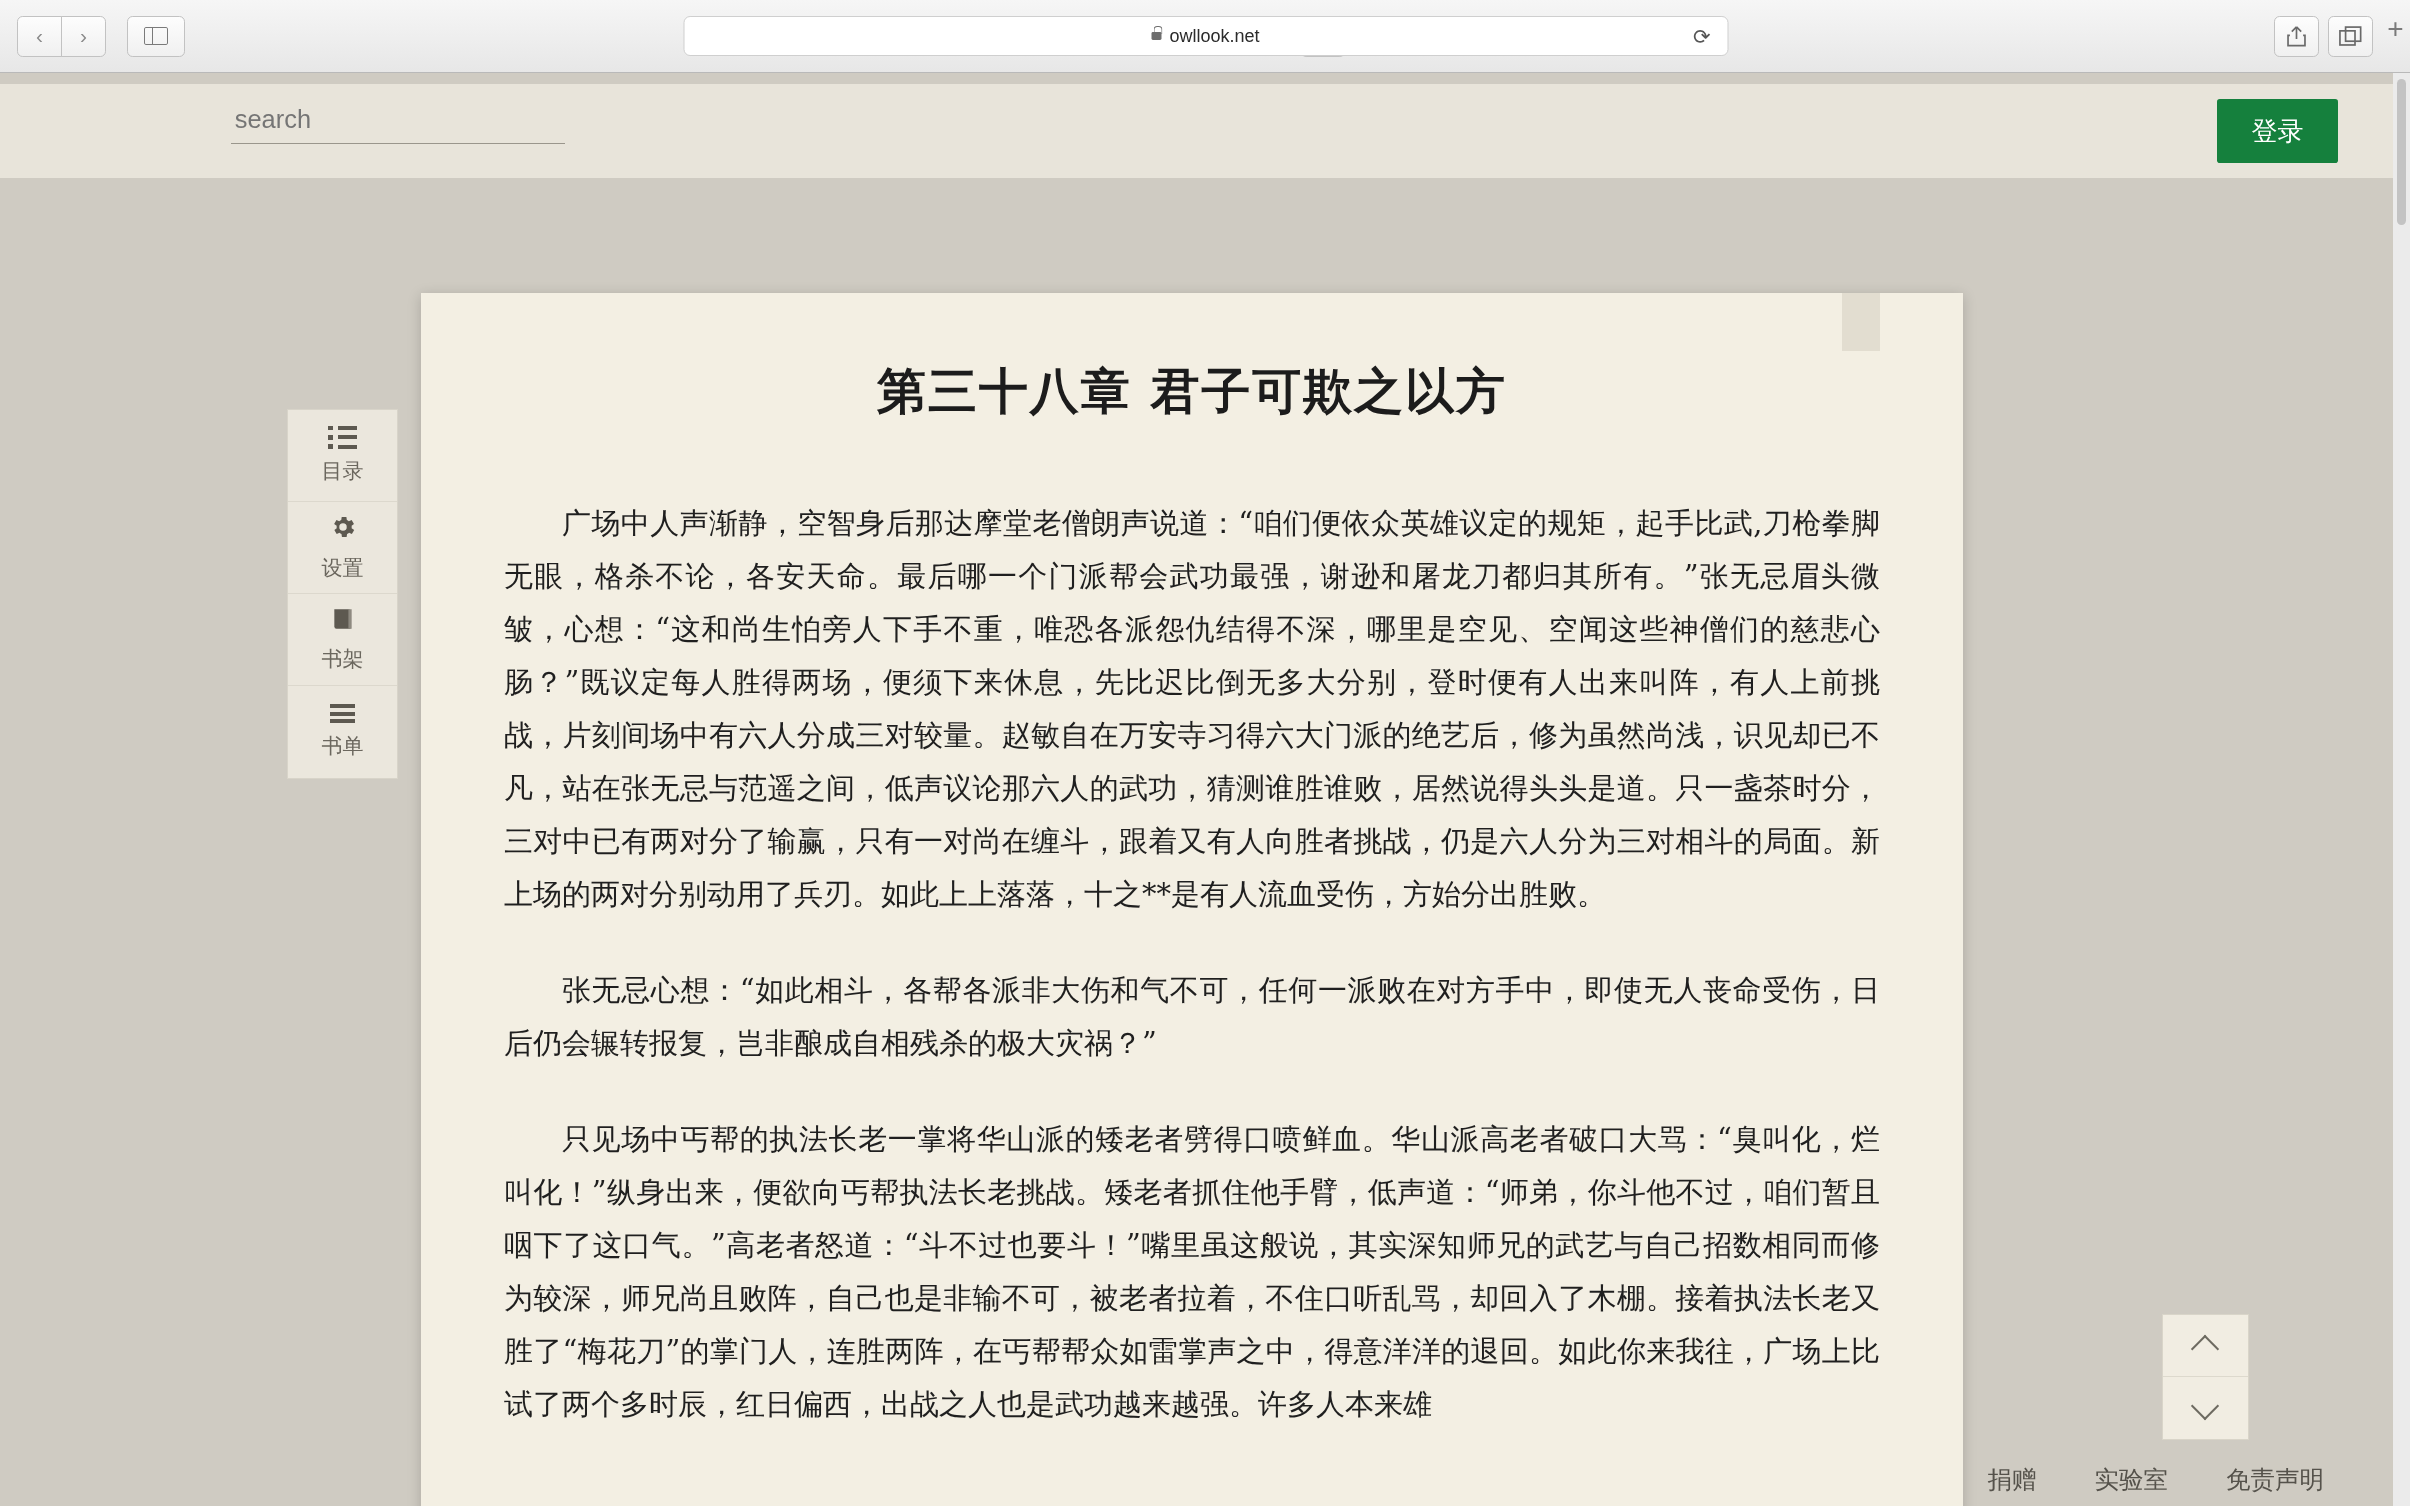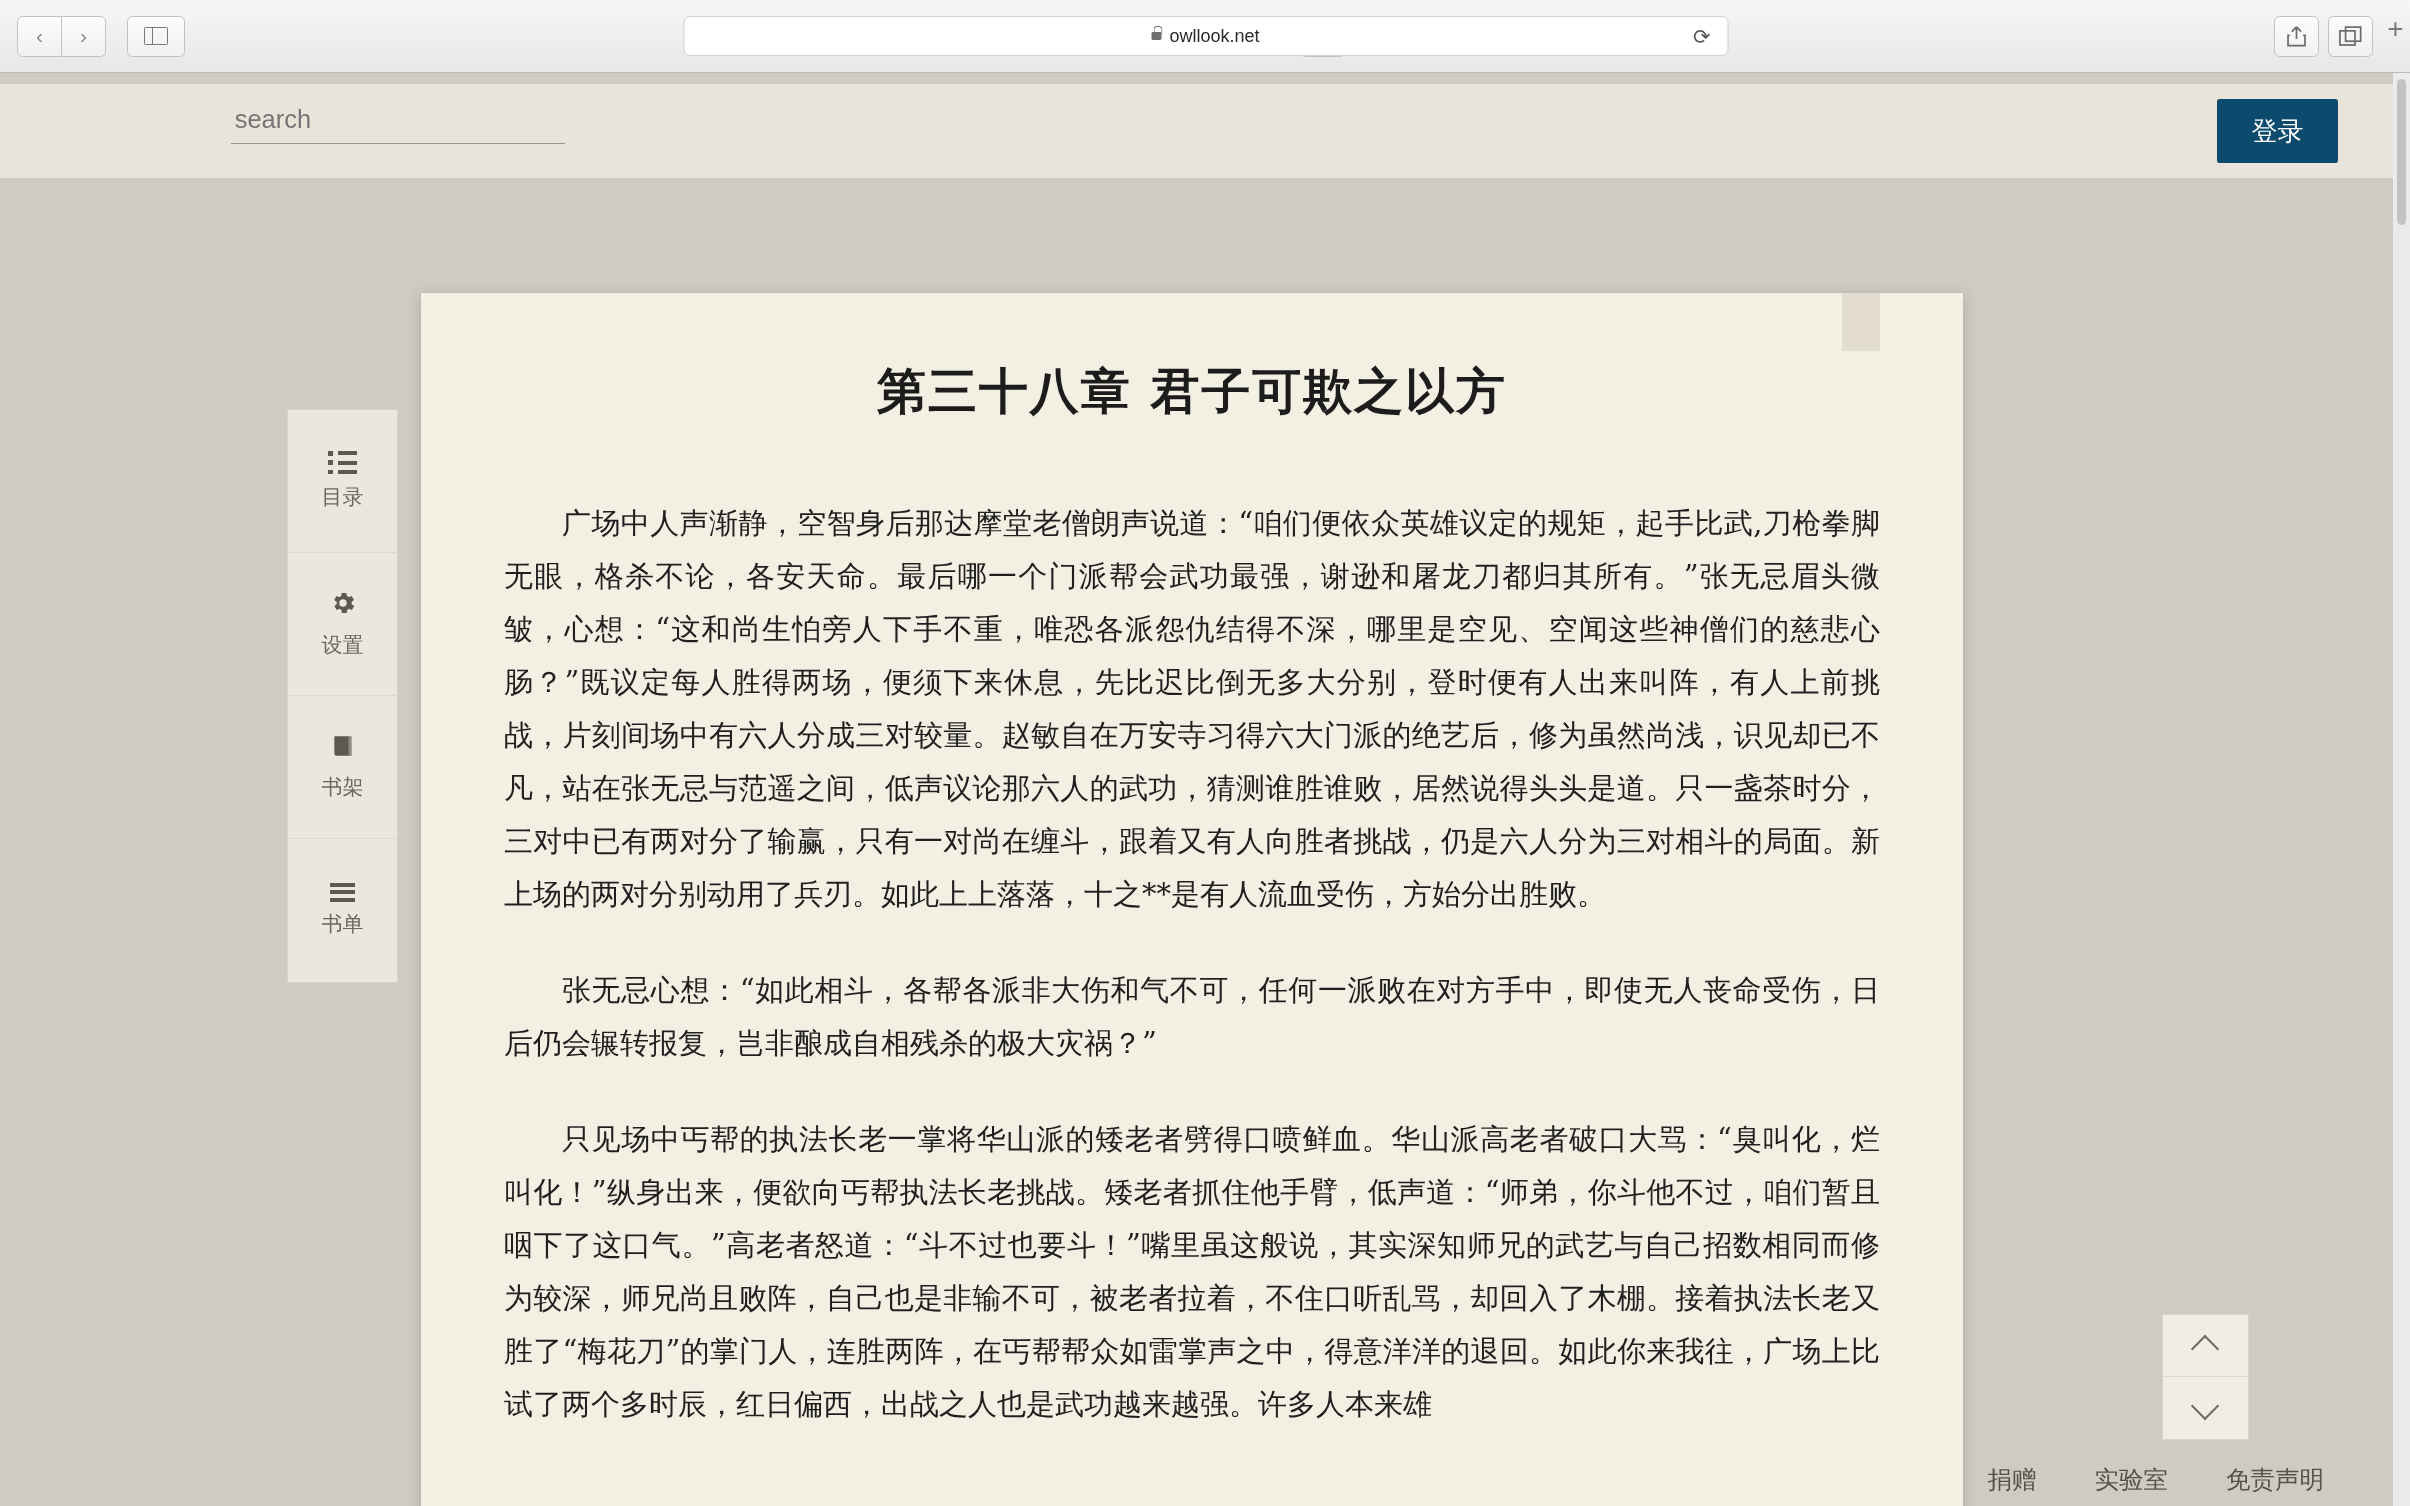--- a/index.html
+++ b/index.html
@@ -102,36 +102,36 @@
     background: transparent;
     border: none; border-bottom: 1.4px solid #9a968c;
     font-size: 25.4px; color: #8e8a80;
     font-family: "Liberation Sans", sans-serif;
     outline: none;
     padding: 0 3.8px 5.6px 3.8px;
   }
   .login-btn {
     position: absolute; right: 73px; top: 15px;
     width: 121px; height: 64px;
-    background: #0c4a6e;
+    background: #15803d;
     color: #fff; font-size: 26px;
     display: flex; align-items: center; justify-content: center;
     border-radius: 2.8px;
     border: none;
   }
 
   
   .toolmenu {
     position: absolute; left: 287px; top: 325px;
     width: 111px;
     background: #ebe7dd;
     border: 0.9px solid #d8d4c9;
   }
   .tool-item {
-    height: 143px;
+    height: 92px;
     display: flex; flex-direction: column; align-items: center; justify-content: center;
     gap: 8.5px;
     border-bottom: 0.9px solid #dcd8cd;
     color: #6f6b62;
   }
   .tool-item:last-child { border-bottom: none; justify-content: center; }
   .tool-label { font-size: 21px; color: #6b675e; }
   .tool-icon { font-size: 28px; line-height: 1; color: #5d5950; }
   .ic-bars { display:flex; flex-direction:column; gap:3.8px; align-items:flex-start; }
   .ic-bars i { display:block; width:24.5px; height:3.8px; background:#5d5950; }

